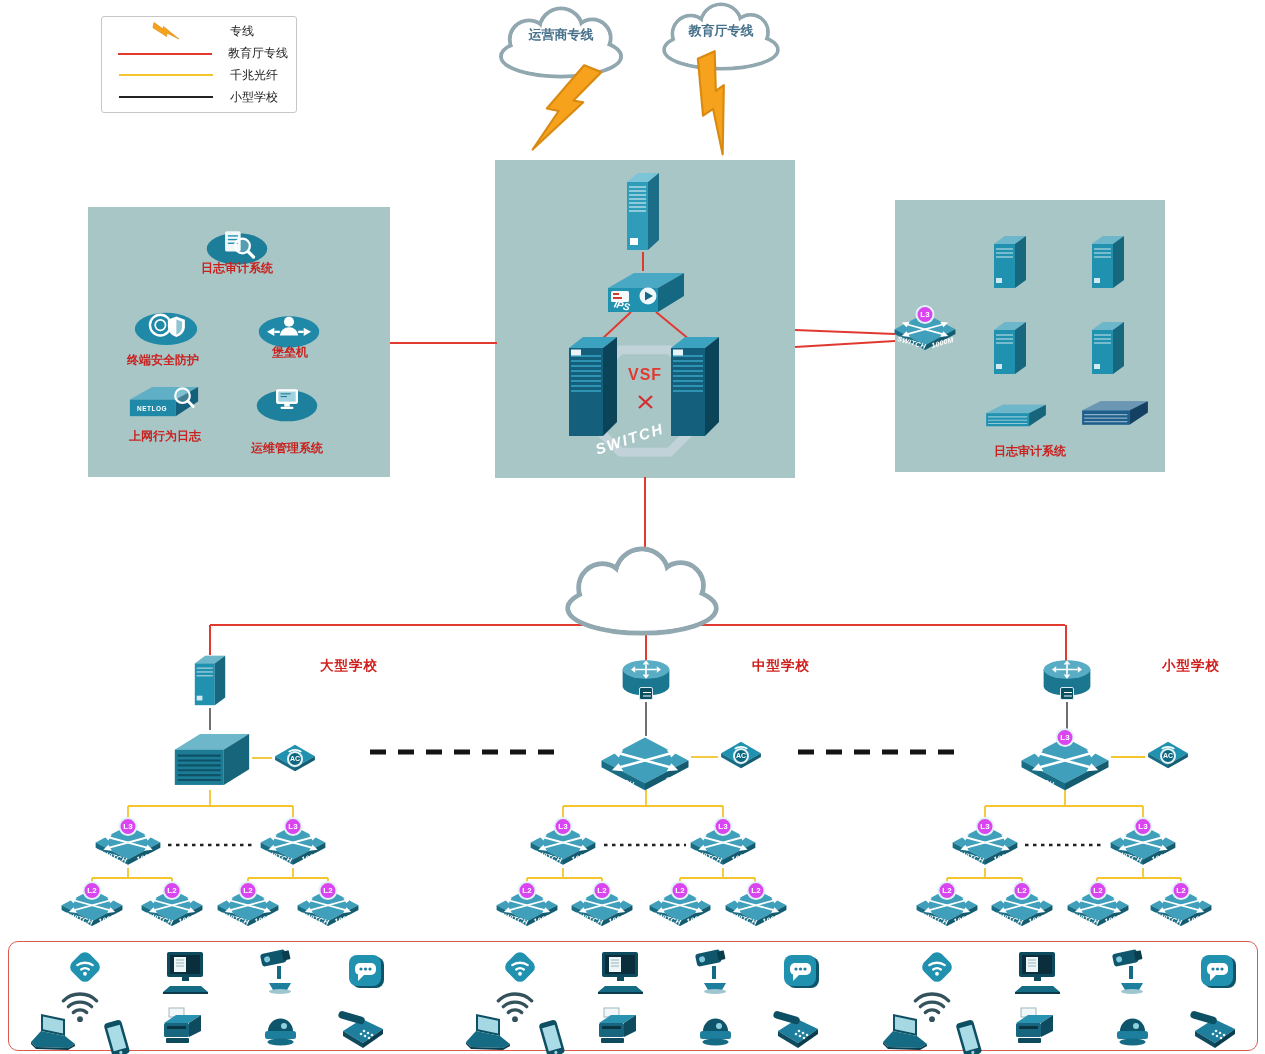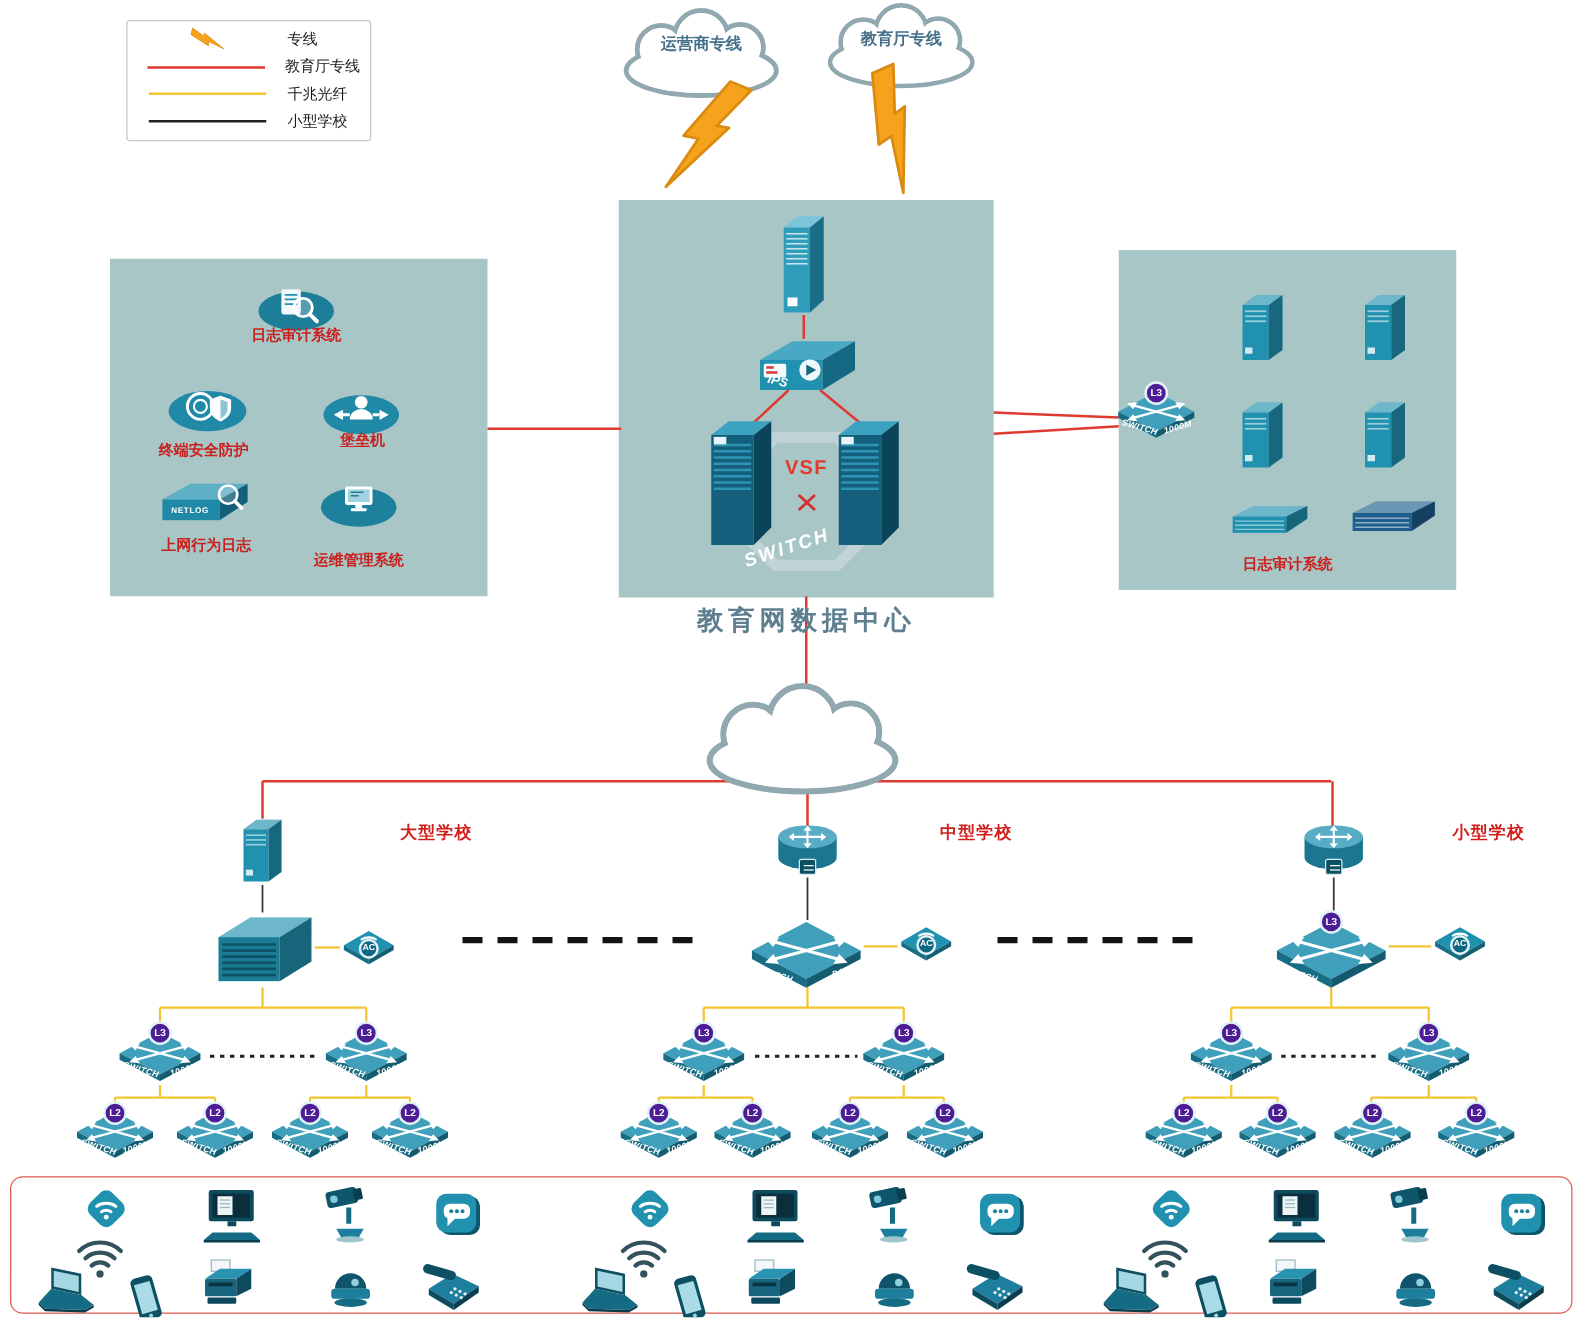--- a/index.html
+++ b/index.html
@@ -11,21 +11,21 @@
 .navy{color:#1d5e8c}
 .lbl{position:absolute;color:#c9211e;font-weight:700;font-size:12px;text-align:center;white-space:nowrap}
 .school-lbl{position:absolute;color:#d11f1c;font-weight:700;font-size:13.5px;text-align:right;letter-spacing:1px;width:120px}
 .cloud{position:absolute}
 .cloud>svg{position:absolute;inset:0;width:100%;height:100%}
 .cl-lab{position:absolute;left:0;right:0;text-align:center;color:#46708a;font-weight:700;font-size:13px}
 #cloud-man .cl-lab{font-size:19px;color:#5d7f90;letter-spacing:3px;top:36px}
 #cloud-carrier .cl-lab,#cloud-edu .cl-lab{top:20px}
 .sw{position:absolute;color:#2191b0}
 .sw>svg{display:block;overflow:visible}
-.badge{position:absolute;left:50%;top:-5px;transform:translateX(-50%);width:19px;height:19px;border-radius:50%;background:#4c1d95;border:2px solid #e2f2f6;color:#fff;font-size:8px;font-weight:700;line-height:15px;text-align:center}
+.badge{position:absolute;left:50%;top:-5px;transform:translateX(-50%);width:19px;height:19px;border-radius:50%;background:#d946ef;border:2px solid #e2f2f6;color:#fff;font-size:8px;font-weight:700;line-height:15px;text-align:center}
 .t1{position:absolute;left:6%;bottom:20%;transform:rotate(16deg);color:#fff;font-size:7px;font-weight:700;font-style:italic;letter-spacing:.3px;white-space:nowrap}
 .t2{position:absolute;right:5%;bottom:20%;transform:rotate(-16deg);color:#fff;font-size:7px;font-weight:700;font-style:italic;letter-spacing:.3px;white-space:nowrap}
 .t3{position:absolute;right:3%;bottom:12%;transform:rotate(-17deg);color:#fff;font-size:6.5px;font-weight:700;font-style:italic;line-height:7.5px;text-align:center;white-space:nowrap}
 .acb{position:absolute;left:50%;top:42%;transform:translate(-50%,-50%);width:16px;height:16px;border-radius:50%;background:#0c6880;border:2px solid #e2f2f6;color:#fff;font-size:7px;font-weight:700;line-height:12px;text-align:center}
 .chip{position:absolute;width:14px;height:13px;background:#0b4f63;border:1px solid #d7ecf2;border-radius:2px}
 .chip::before{content:"";position:absolute;left:3px;top:3.5px;width:8px;height:1.5px;background:#fff;box-shadow:0 3.5px 0 #fff}
 #title-dc{position:absolute;left:495px;top:482px;width:300px;text-align:center;color:#5d7f90;font-size:21px;font-weight:700;letter-spacing:4px}
 .vsf{position:absolute;left:628px;top:366px;color:#e03a30;font-weight:700;font-size:16px;letter-spacing:1px}
 .watermark{position:absolute;left:594px;top:430px;color:#fff;font-weight:700;font-style:italic;font-size:15px;transform:rotate(-18deg);letter-spacing:2px}
 .ips-lab{position:absolute;left:10px;bottom:7px;color:#fff;font-weight:700;font-style:italic;font-size:10px;transform:rotate(14deg)}
@@ -459,21 +459,20 @@
     </svg>
 <svg class="dev" style="left:665px;top:332px;width:60px;height:110px" viewBox="0 0 60 110">
       <use href="#sym-bigserver"></use>
     </svg>
 <span class="vsf">VSF</span>
 <svg class="dev" style="left:637px;top:394px;width:17px;height:16px" viewBox="0 0 17 16">
   <polyline points="2,2 8.5,8 2,14" fill="none" stroke="#d32f2f" stroke-width="2.2"></polyline>
   <polyline points="15,2 8.5,8 15,14" fill="none" stroke="#d32f2f" stroke-width="2.2"></polyline>
 </svg>
 <span class="watermark">SWITCH</span>
-<div id="title-dc">教育网数据中心</div>
 
 <svg class="dev" style="left:204px;top:224px;width:66px;height:44px" viewBox="0 0 72 48">
       <use href="#sym-audit"></use>
     </svg>
 <div class="lbl" style="left:177px;top:260px;width:120px">日志审计系统</div>
 <svg class="dev" style="left:132px;top:304px;width:68px;height:46px" viewBox="0 0 72 48">
       <use href="#sym-endpoint"></use>
     </svg>
 <div class="lbl" style="left:103px;top:352px;width:120px">终端安全防护</div>
 <svg class="dev" style="left:256px;top:308px;width:66px;height:44px" viewBox="0 0 72 48">

